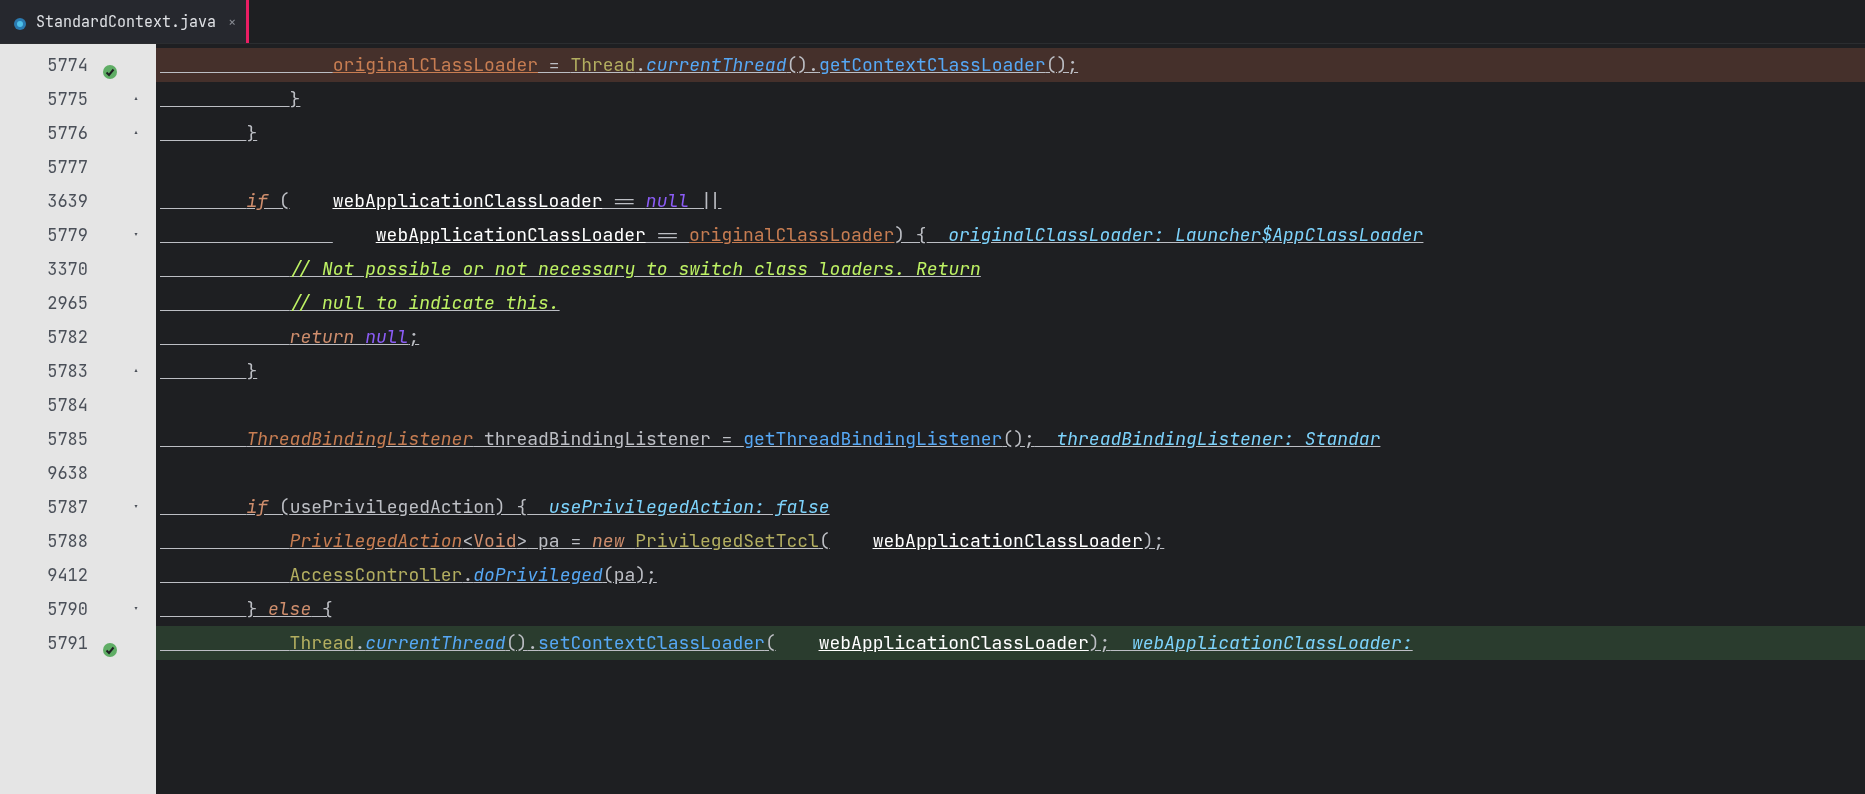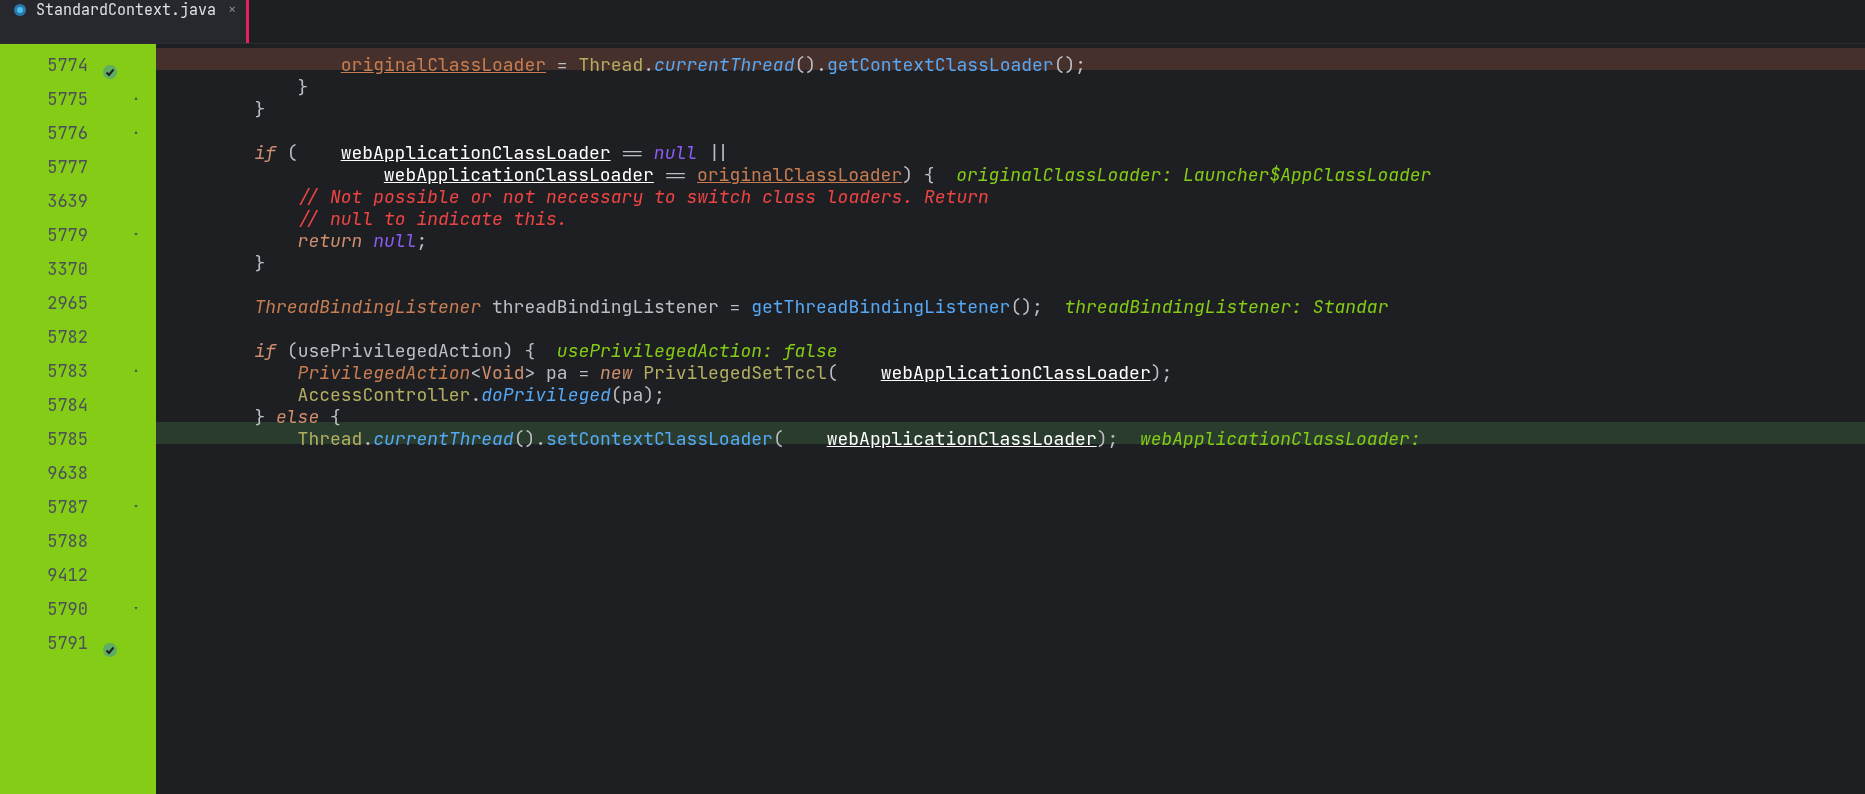--- a/index.html
+++ b/index.html
@@ -13,21 +13,21 @@
   height: 794px;
 }
 .tab-bar {
   height: 44px;
   background: #1e1f22;
   display: flex;
   border-bottom: 1px solid #2b2d30;
 }
 .tab {
   display: flex;
-  align-items: flex-start;
+  align-items: center;
   padding: 0 12px;
   background: #26282e;
   border-right: 1px solid #2b2d30;
   gap: 8px;
   position: relative;
 }
 .tab.active::after {
   content: '';
   position: absolute;
   right: -1px;
@@ -50,21 +50,21 @@
   font-size: 14px;
   margin-left: 4px;
   cursor: pointer;
 }
 .editor {
   display: flex;
   height: calc(100% - 44px);
 }
 .gutter {
   width: 156px;
-  background: #84cc16;
+  background: #e5e5e5;
   text-align: right;
   padding-top: 4px;
   flex-shrink: 0;
   position: relative;
 }
 .line-num {
   height: 34px;
   line-height: 34px;
   color: #4b5059;
   font-size: 17px;
@@ -92,41 +92,42 @@
   align-items: center;
   justify-content: center;
 }
 .code-area {
   flex: 1;
   padding-top: 4px;
   overflow: hidden;
   white-space: pre;
 }
 .code-line {
-  height: 22px;
+  height: 34px;
   line-height: 34px;
   white-space: pre;
-  padding-left: 12px;
+  padding-left: 4px;
+  text-decoration: underline;
 }
 .hl-red { background: #45302b; }
 .hl-green { background: #2a3c2e; }
 .kw { color: #cf8e6d; font-style: italic; }
 .str-null { color: #8b5cf6; font-style: italic; }
 .var-u { color: #ffffff; text-decoration: underline; margin-left: 43px; }
 .var-u-orange { color: #c77d52; text-decoration: underline; }
 .method { color: #56a8f5; }
 .method-i { color: #56a8f5; font-style: italic; }
 .type { color: #c77d52; font-style: italic; }
 .type2 { color: #b3ae60; }
 .generic { color: #cf8e6d; }
 .local { color: #bcbec4; }
 .op { color: #bcbec4; }
 .punct { color: #bcbec4; }
-.comment { color: #ef4444; font-style: italic; }
-.inlay { color: #84cc16; font-style: italic; }
+.comment { color: #bef264; font-style: italic; }
+.inlay { color: #7dd3fc; font-style: italic; }
 .paren { color: #bcbec4; }
 .brace { color: #bcbec4; }
 </style>
 </head>
 <body>
 
 <div class="tab-bar">
   <div class="tab active">
     <span class="tab-icon">
       <svg viewBox="0 0 16 16">

